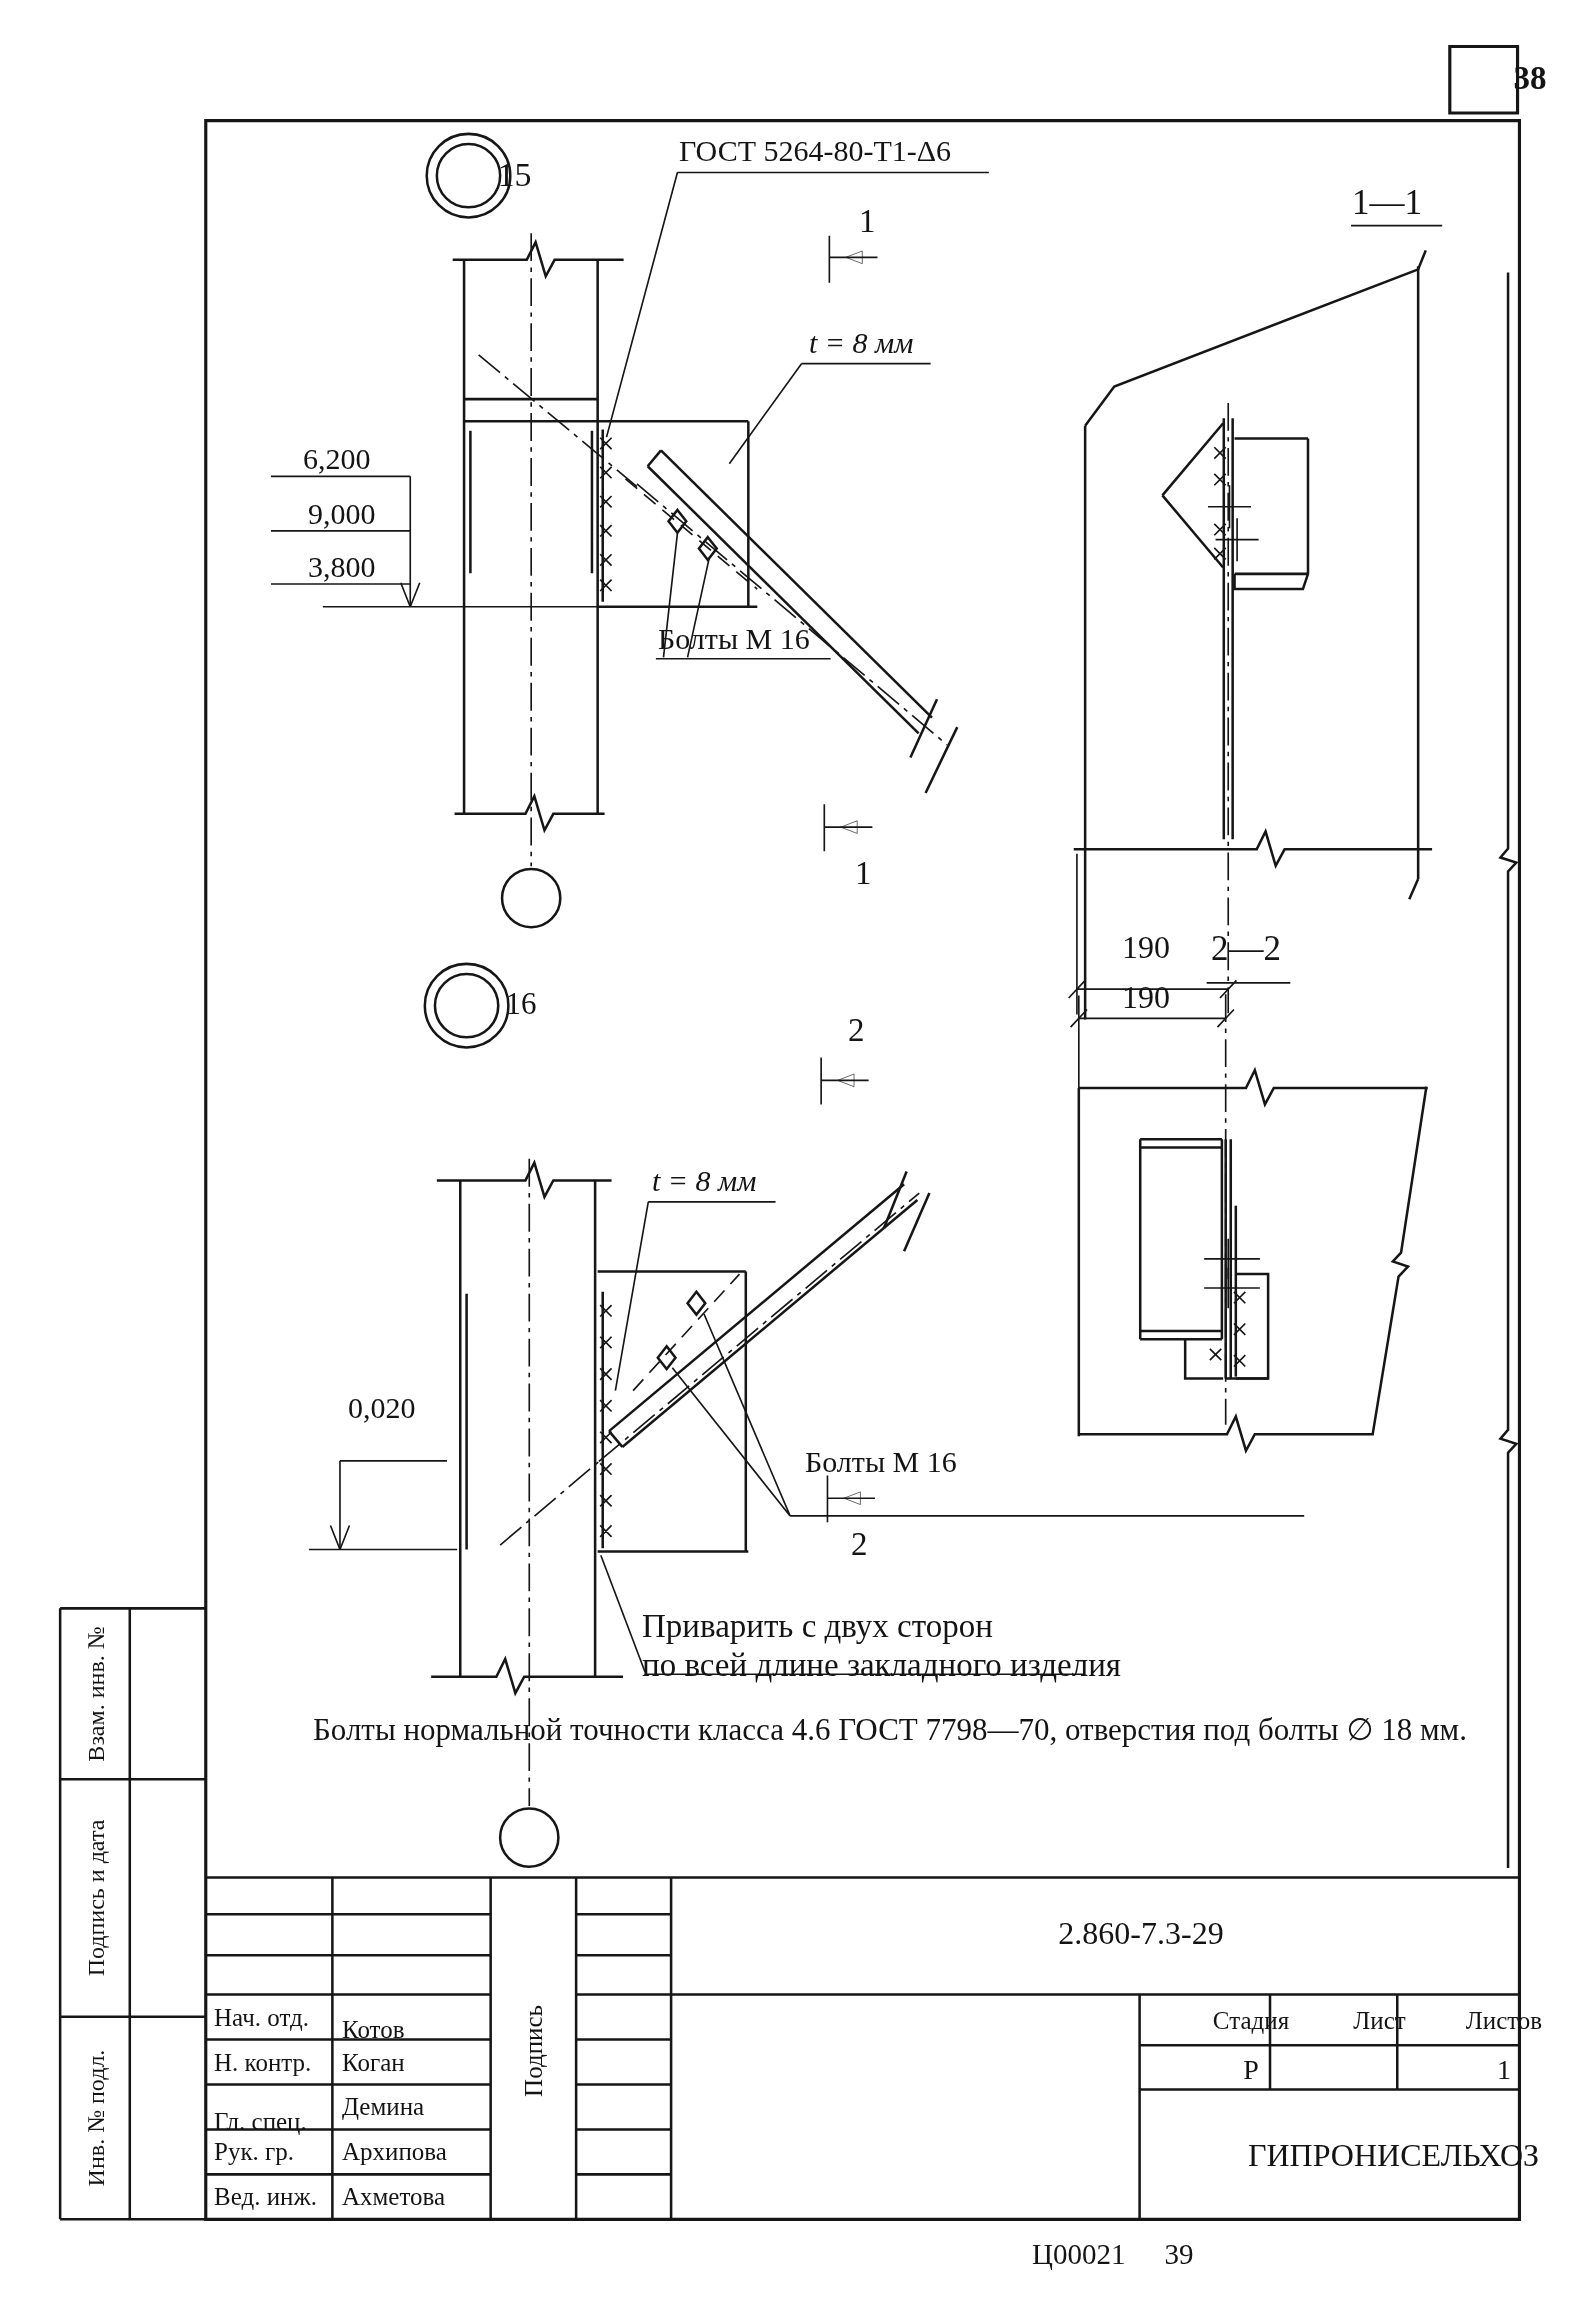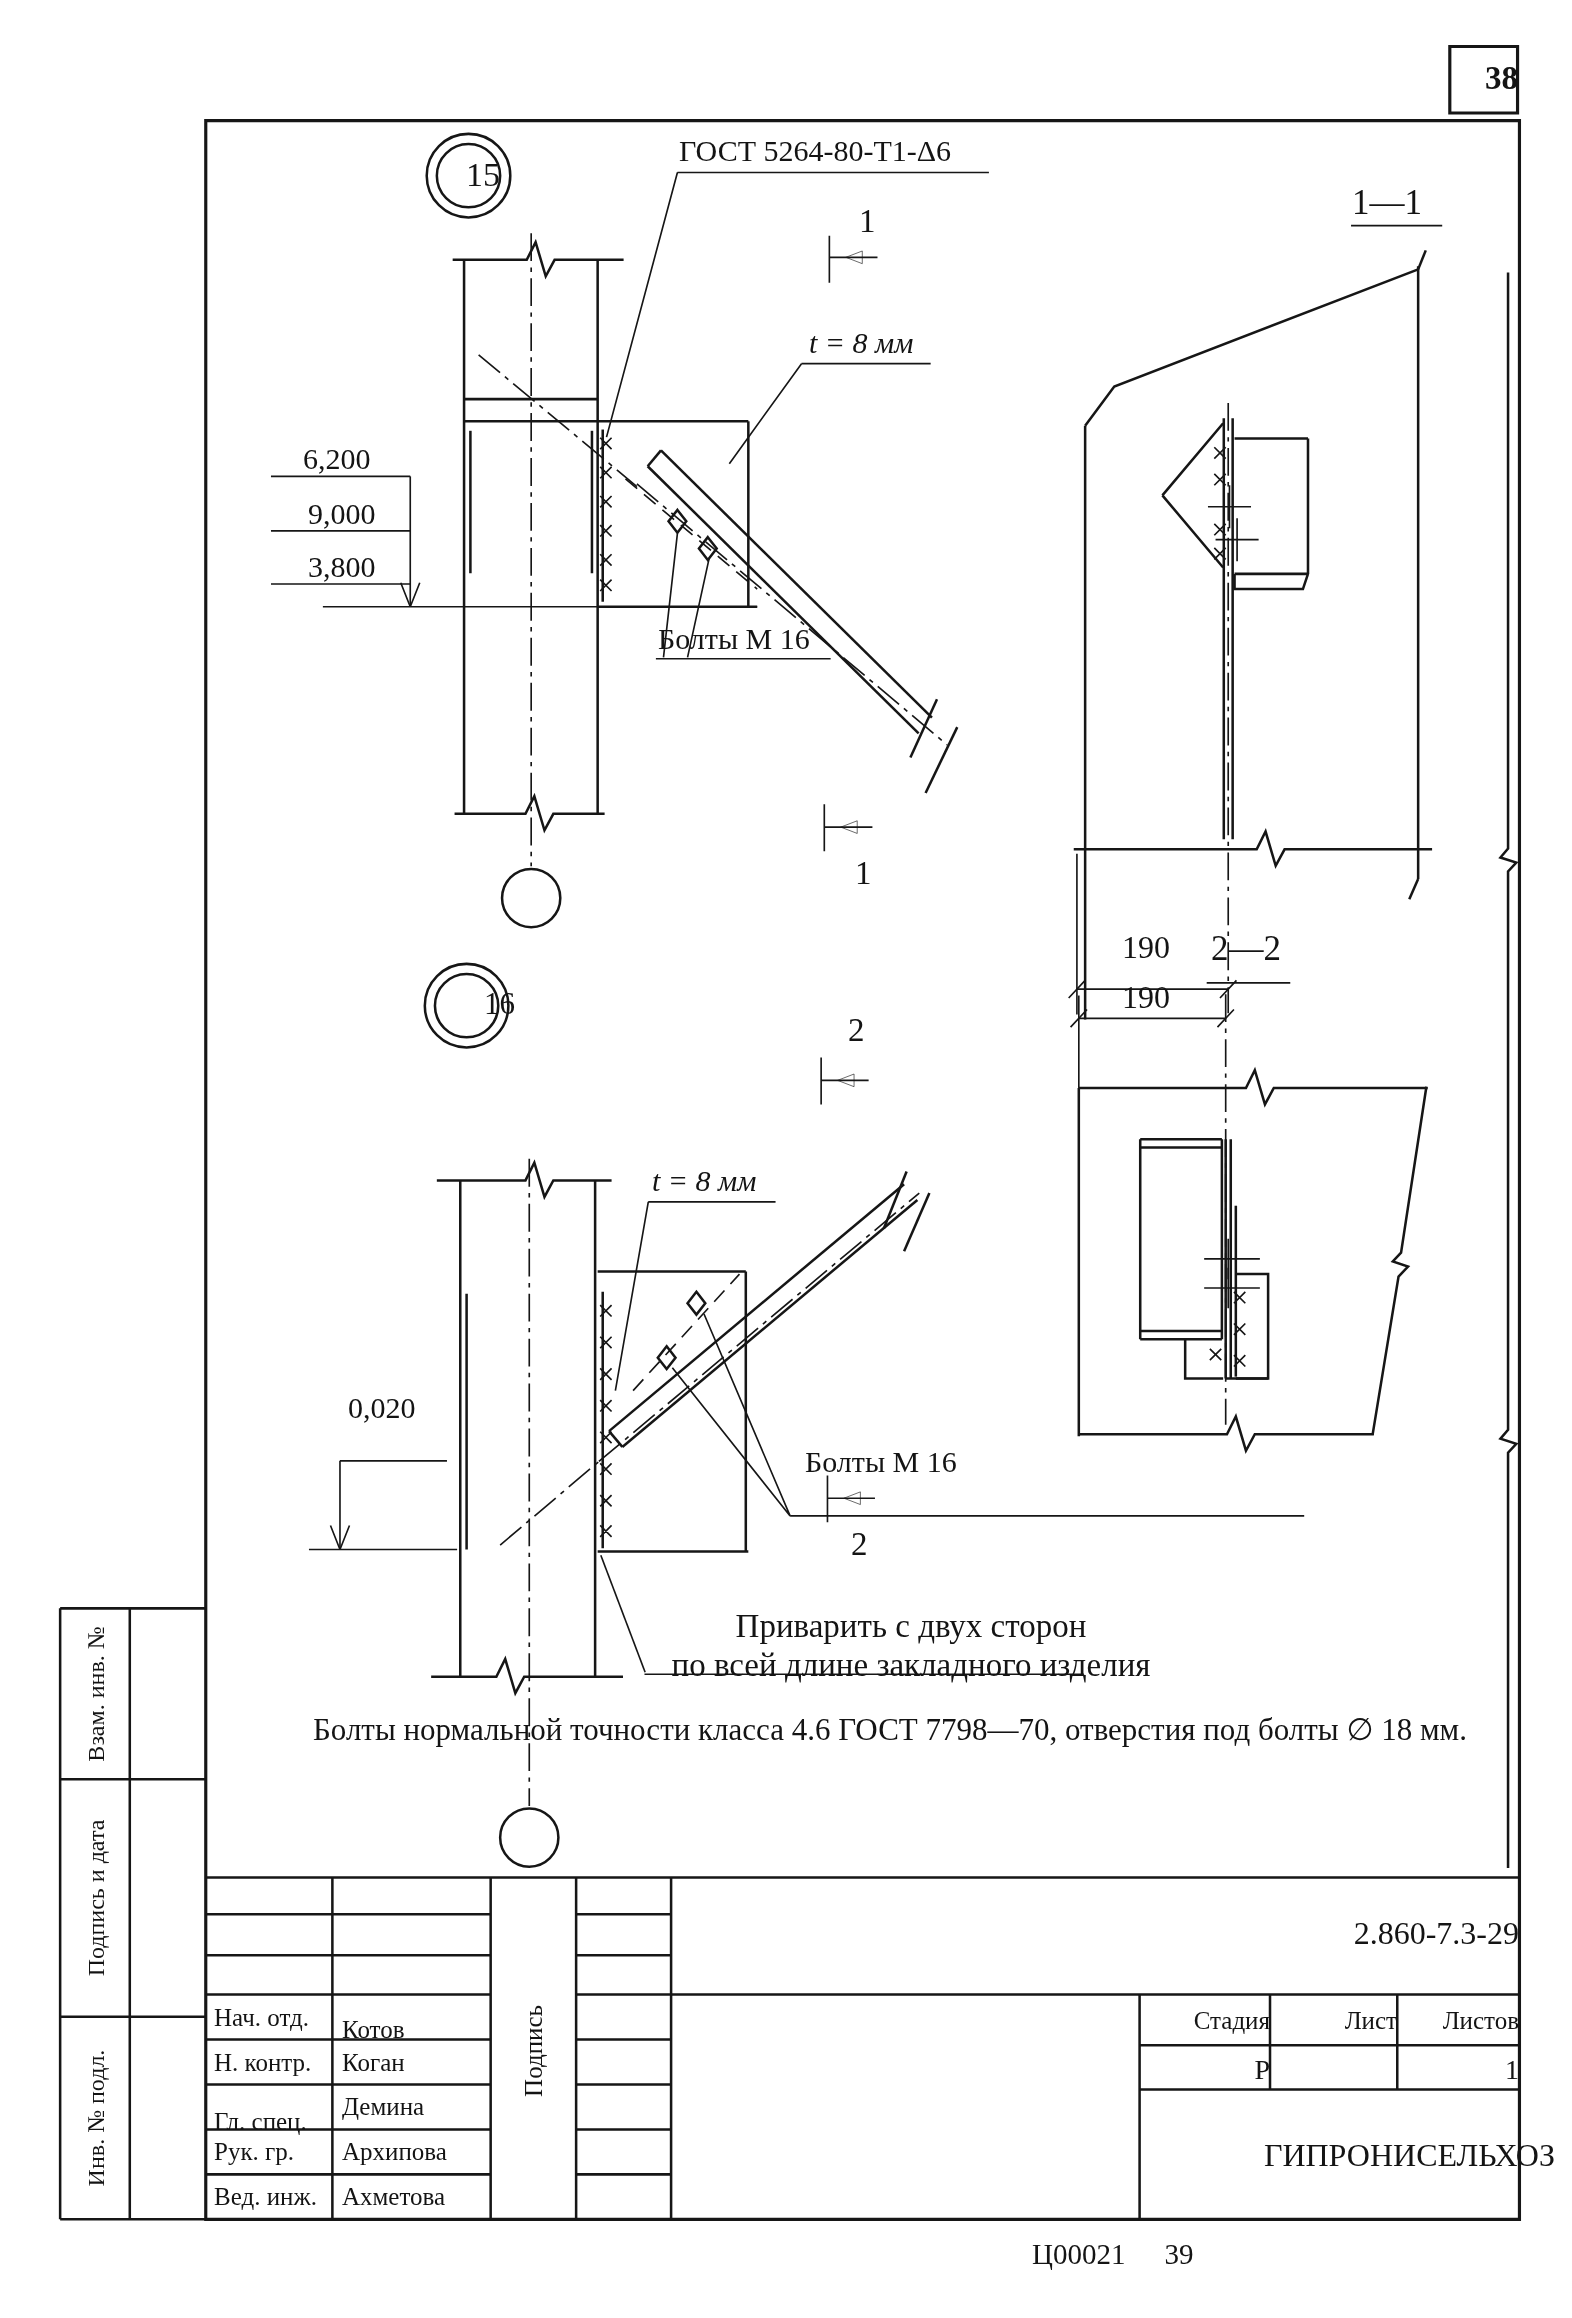--- a/index.html
+++ b/index.html
@@ -13,36 +13,36 @@
   }
   svg.linework{position:absolute;left:0;top:0;}
   svg.linework path, svg.linework circle{stroke:#161616;fill:none;}
   .lbl{
     position:absolute;
     font-family:"Liberation Serif", serif;
     color:#141414;
     white-space:nowrap;
     line-height:1.05;
   }
-  .ctr{text-align:right;}
+  .ctr{text-align:center;padding-left:46px;}
   .vlbl{
     position:absolute;
     transform:translate(-50%,-50%) rotate(-90deg);
     white-space:nowrap;
     font-family:"Liberation Serif", serif;
     color:#141414;
   }
   .notes{
     position:absolute;left:218px;top:1708px;width:1299px;
     font-size:31px;line-height:1.44;text-align:justify;
   }
   .notes p{margin:0;text-indent:95px;}
   .weldnote{
     position:absolute;left:642px;top:1607px;width:538px;
-    font-size:33px;text-align:center;line-height:1.18;
+    font-size:33px;line-height:1.18;
   }
 </style>
 </head>
 <body>
 
 <div class="sheet">
 
   <svg class="linework" width="1572" height="2319" viewBox="0 0 2483 3662">
 
     <g stroke-width="5">

